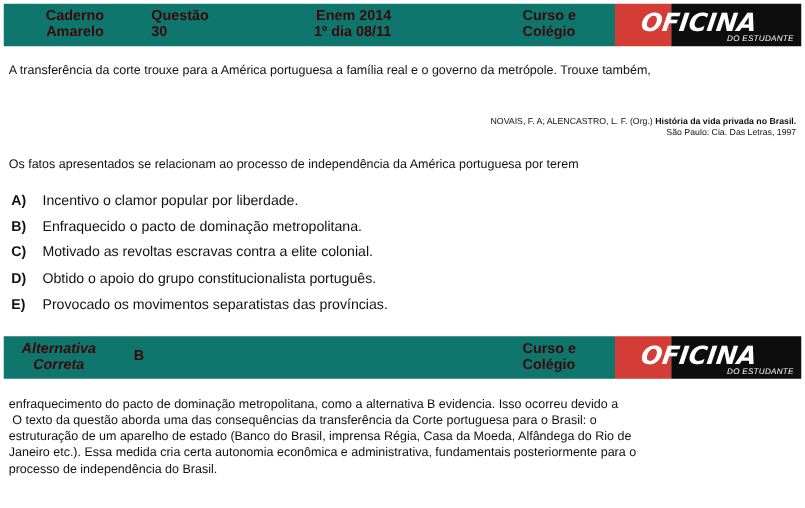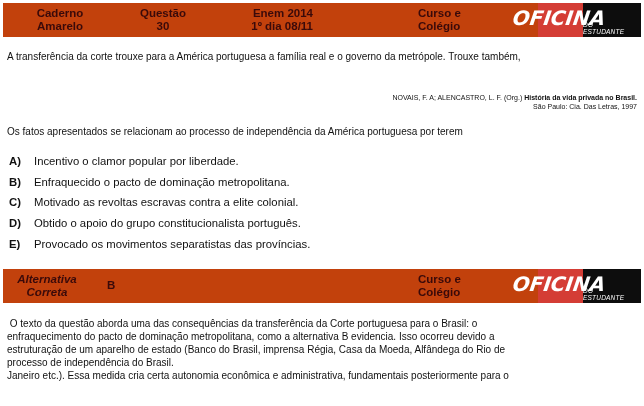--- a/index.html
+++ b/index.html
@@ -1,20 +1,20 @@
 <!DOCTYPE html>
 <html><head>
   <meta charset="utf-8">
   <style>
     html, body { margin: 0; padding: 0; background: #ffffff; }
     body { width: 644px; height: 406px; position: relative; overflow: hidden;
            font-family: "Liberation Sans", sans-serif; color: #111; }
 
     .banner { position: absolute; left: 3px; width: 638px; height: 34px; display: flex; }
-    .banner-red { background: #c2410c; flex: 0 0 489px; position: relative; padding-left: 46px; }
+    .banner-red { background: #0f766e; flex: 0 0 489px; position: relative; }
     .banner-fade { background: #d43d35; flex: 0 0 45px; }
     .banner-logo { background: #0d0d0d; flex: 1; position: relative; }
 
     .hcell { position: absolute; font-weight: bold; font-size: 11.5px; color: #3a0a0a;
              line-height: 13px; }
     .hcell .l { display: block; }
 
     .logo-main { position: absolute; left: 2px; top: 2px; font-family: "DejaVu Sans", sans-serif;
                  font-weight: bold; font-style: italic; font-size: 20px; color: #ffffff;
                  letter-spacing: 0px; transform: skewX(-8deg); white-space: nowrap; }
@@ -33,21 +33,21 @@
   </style>
 </head>
 <body>
 
 <div class="banner" style="top:3px;">
   <div class="banner-red">
     <div class="hcell" style="left:31px; top:4px; text-align:center; width:52px;">
       <span class="l">Caderno</span>
       <span class="l">Amarelo</span>
     </div>
-    <div class="hcell" style="left:132px; top:4px; text-align:center; width:56px;">
+    <div class="hcell" style="left:118px; top:4px; text-align:left; width:56px;">
       <span class="l">Questão</span>
       <span class="l">30</span>
     </div>
     <div class="hcell" style="left:230px; top:4px; text-align:right; width:80px;">
       <span class="l">Enem 2014</span>
       <span class="l">1º dia 08/11</span>
     </div>
     <div class="hcell" style="left:415px; top:4px;">
       <span class="l">Curso e</span>
       <span class="l">Colégio</span>
@@ -111,18 +111,18 @@
     </div>
   </div>
   <div class="banner-fade"></div>
   <div class="banner-logo">
     <span class="logo-sub">DO ESTUDANTE</span>
   </div>
   <span class="logo-main" style="left:510px; top:3px;">OFICINA</span>
 </div>
 
 <div class="para" style="top:317px;">
+  <div>enfraquecimento do pacto de dominação metropolitana, como a alternativa B evidencia. Isso ocorreu devido a</div>
   <div style="white-space:pre;"> O texto da questão aborda uma das consequências da transferência da Corte portuguesa para o Brasil: o</div>
-  <div>enfraquecimento do pacto de dominação metropolitana, como a alternativa B evidencia. Isso ocorreu devido a</div>
   <div>estruturação de um aparelho de estado (Banco do Brasil, imprensa Régia, Casa da Moeda, Alfândega do Rio de</div>
+  <div>Janeiro etc.). Essa medida cria certa autonomia econômica e administrativa, fundamentais posteriormente para o</div>
   <div>processo de independência do Brasil.</div>
-  <div>Janeiro etc.). Essa medida cria certa autonomia econômica e administrativa, fundamentais posteriormente para o</div>
 </div>
 
 </body></html>

